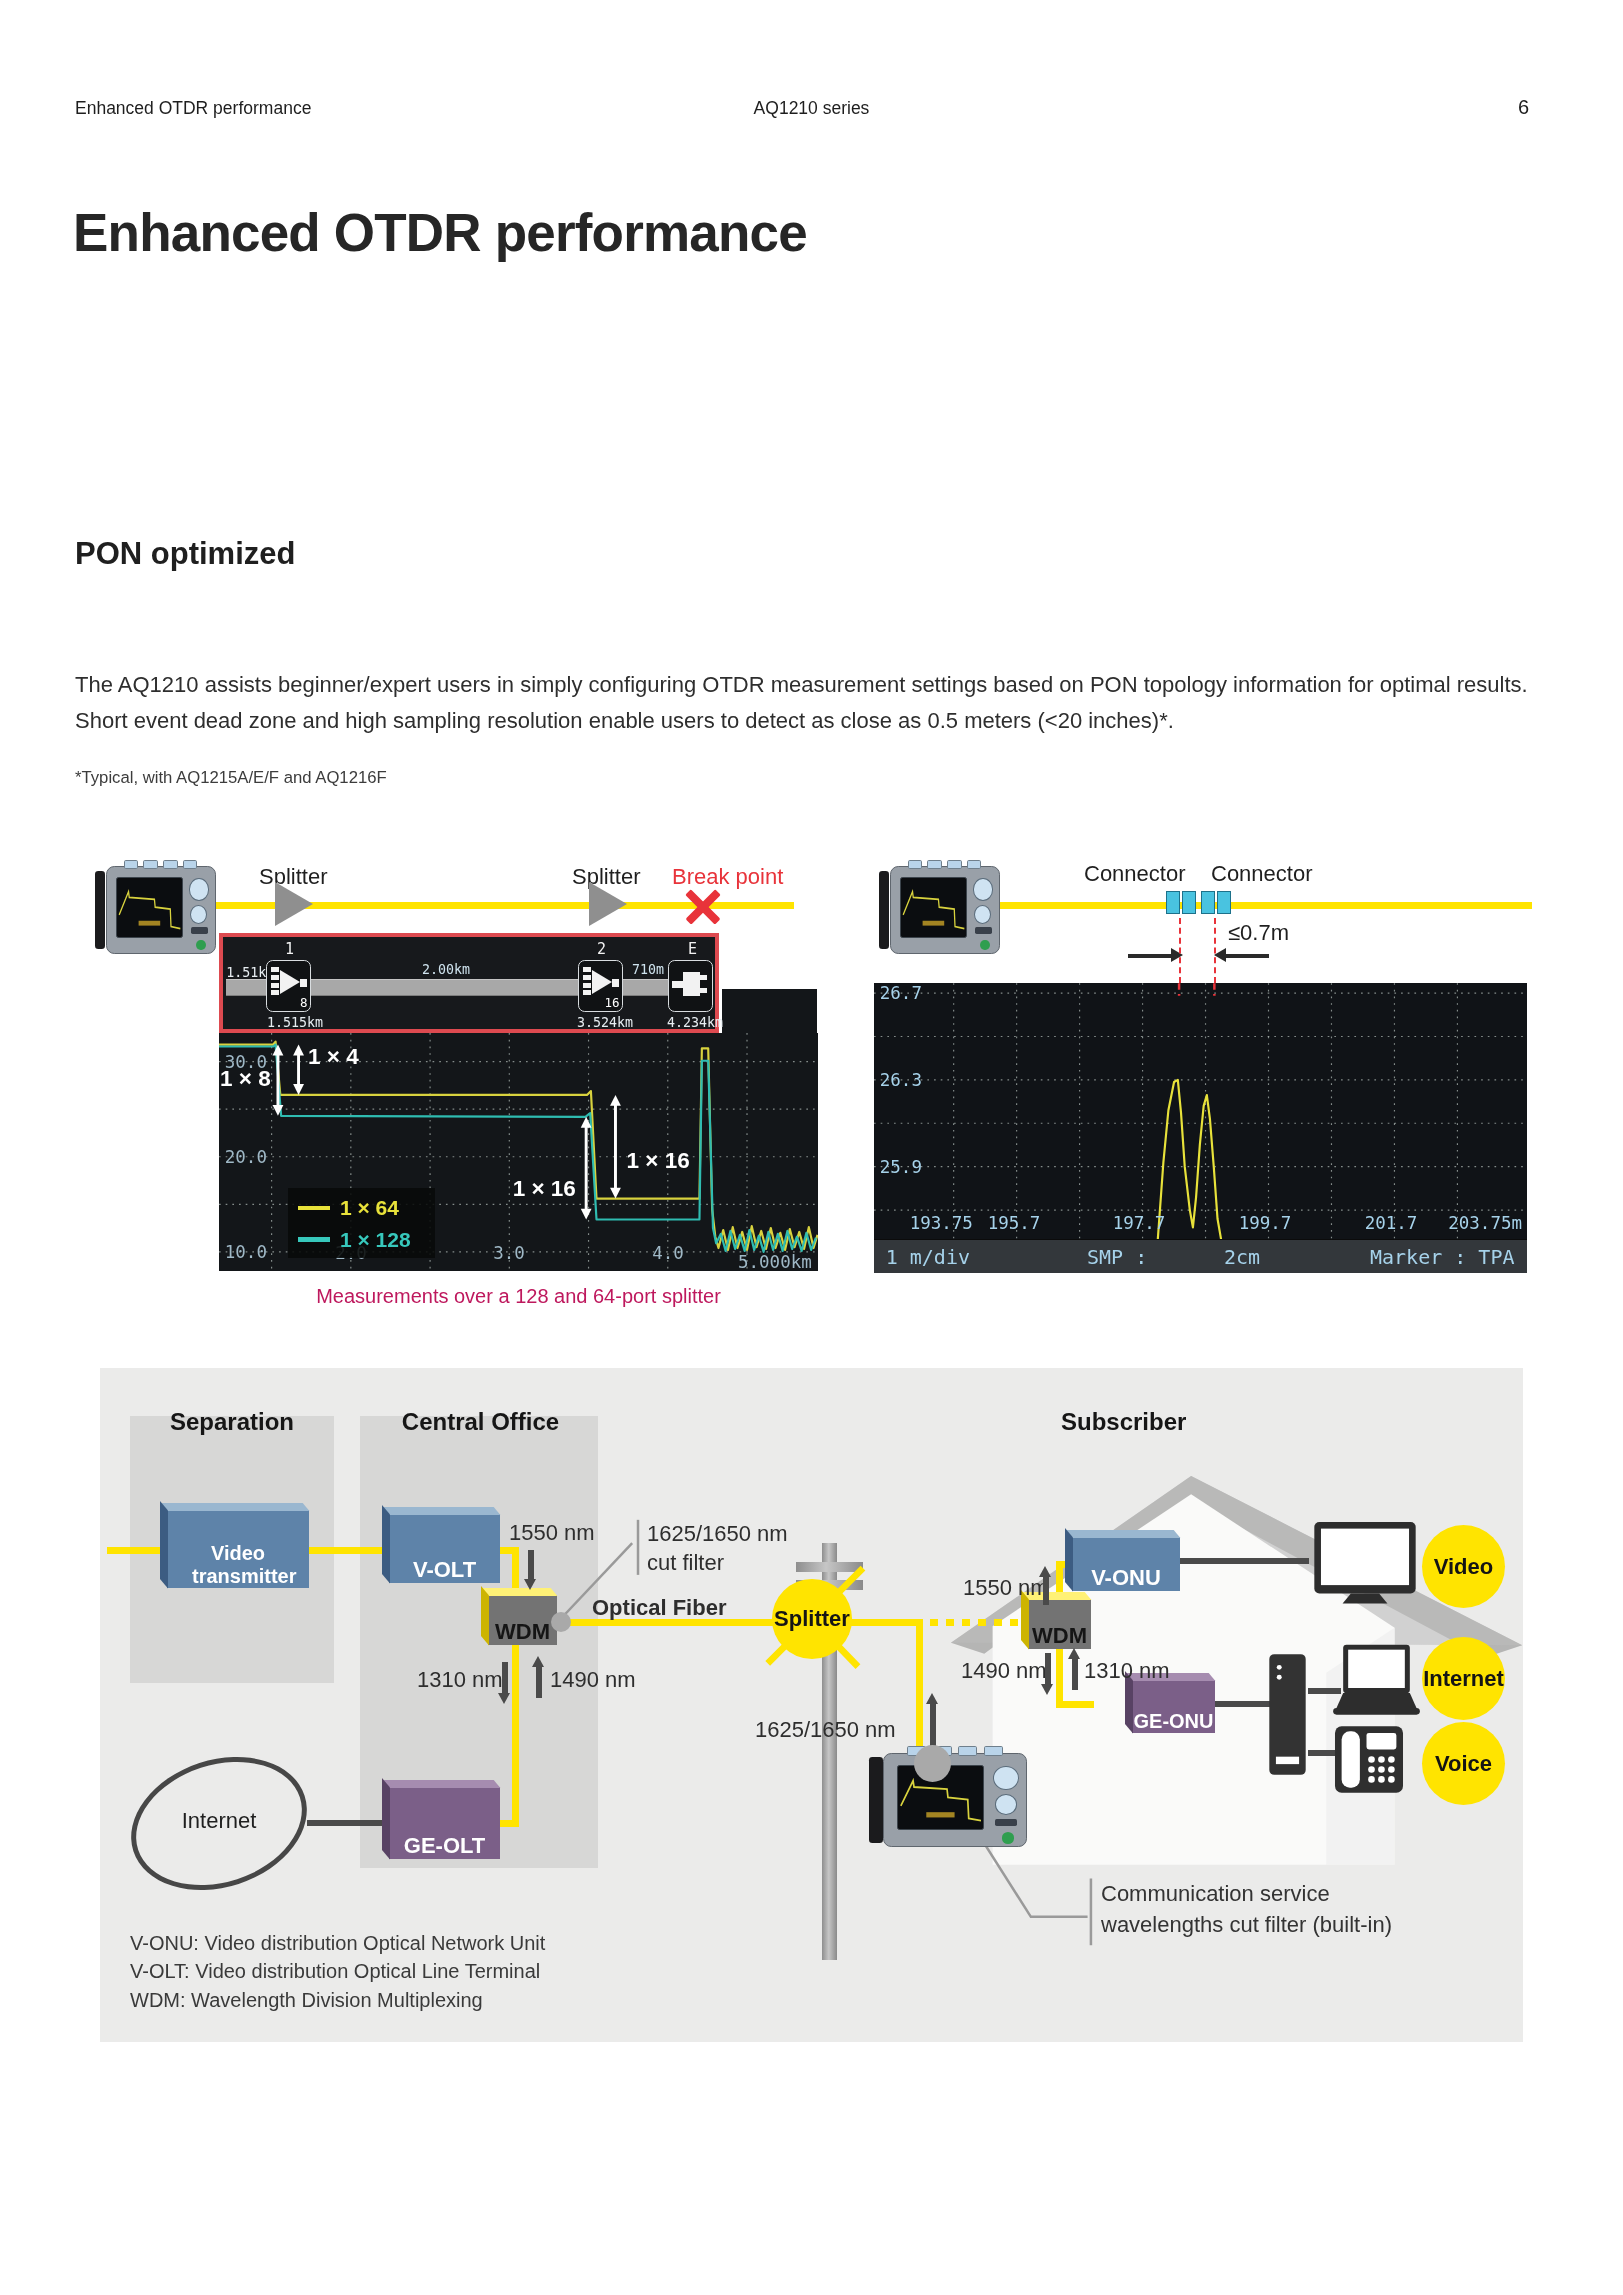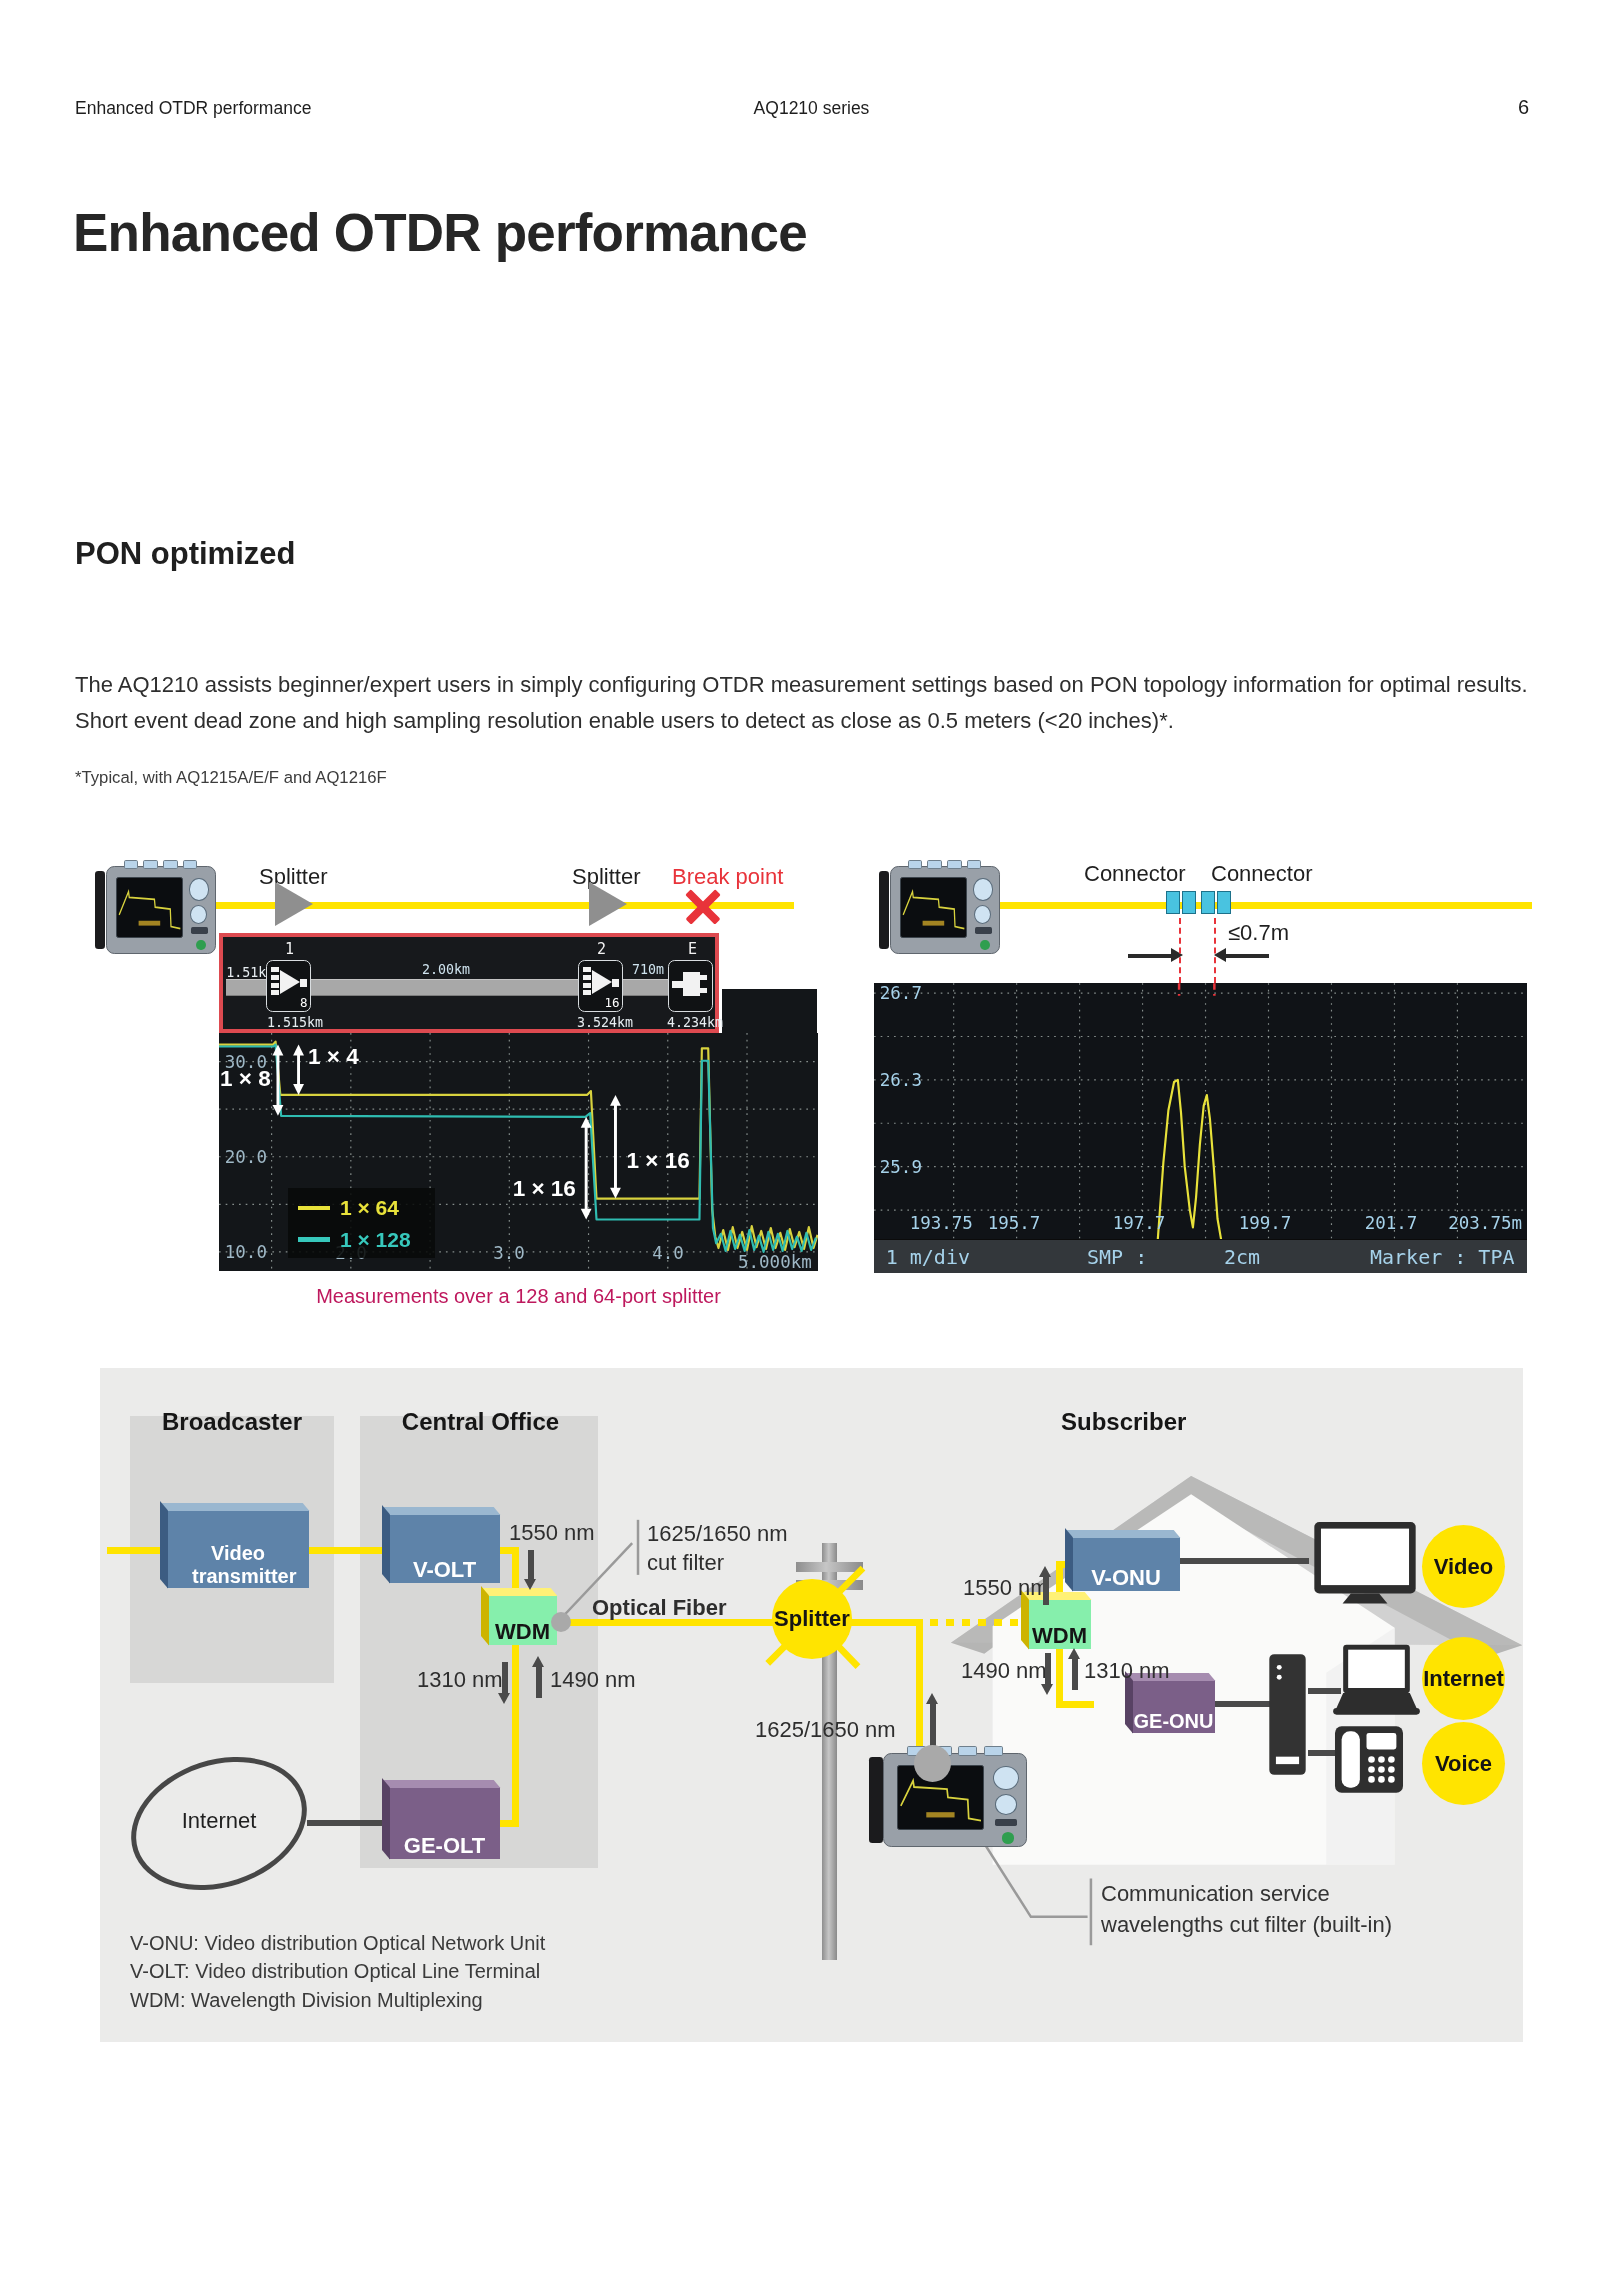--- a/index.html
+++ b/index.html
@@ -50,21 +50,21 @@
   .harrow.r::after{right:-11.7px;border-left:12.5px solid #2a2a2a}
   .harrow.l::after{left:-11.7px;border-right:12.5px solid #2a2a2a}
   
   #diagram{position:absolute;left:100px;top:1368px;width:1423px;height:674px;background:#ebebea}
   .zone{position:absolute;background:#d7d7d6}
   .zone-head{position:absolute;font-size:24px;font-weight:700;color:#161616;text-align:center}
   .b3d{position:absolute;display:flex;align-items:flex-end;justify-content:center;font-weight:700;font-size:22px;z-index:5}
   .b3d::before{content:"";position:absolute;left:0;right:0;top:-7.5px;height:7.5px;background:var(--topc);transform:skewX(40deg);transform-origin:0 100%}
   .b3d::after{content:"";position:absolute;top:0;bottom:0;left:-7.5px;width:7.5px;background:var(--sidec);transform:skewY(50deg);transform-origin:100% 0}
   .blue{background:#5e83a9;color:#fff;--topc:#9ab7d0;--sidec:#3c5c82}
-  .yel{background:#86efac;color:#151515;--topc:#fff176;--sidec:#cdb400}
+  .yel{background:#737373;color:#151515;--topc:#fff176;--sidec:#cdb400}
   .pur{background:#7b5f88;color:#fff;--topc:#a68cb0;--sidec:#584264}
   .wl{position:absolute;font-size:22px;color:#2e2e2e;white-space:nowrap;z-index:6}
   .wup,.wdn{position:absolute;width:13.3px;z-index:6}
   .wup::before,.wdn::before{content:"";position:absolute;left:3.8px;width:5.8px;background:#4a4a4a;top:0;bottom:0}
   .wup::after{content:"";position:absolute;top:-1.7px;left:0;border-left:6.7px solid transparent;border-right:6.7px solid transparent;border-bottom:11.7px solid #4a4a4a}
   .wdn::after{content:"";position:absolute;bottom:-1.7px;left:0;border-left:6.7px solid transparent;border-right:6.7px solid transparent;border-top:11.7px solid #4a4a4a}
   .wup::before{top:8.3px}.wdn::before{bottom:8.3px}
   .ycirc{position:absolute;width:83px;height:83px;border-radius:50%;background:#ffe400;display:flex;align-items:center;justify-content:center;font-size:22px;font-weight:700;color:#141414;z-index:6}
   .dkline{position:absolute;background:#4a4a4a;z-index:4}
   .pole{position:absolute;background:linear-gradient(90deg,#8e8e8e,#c6c6c6 45%,#8a8a8a);z-index:2}
@@ -288,21 +288,21 @@
       <span style="left:213px">SMP :</span>
       <span style="left:350px">2cm</span>
       <span style="left:496px">Marker : TPA</span>
     </div>
   </div>
 
   <div id="diagram">
 
     <div class="zone" style="left:30px;top:48px;width:204px;height:267px"></div>
     <div class="zone" style="left:260px;top:48px;width:238px;height:452px"></div>
-    <div class="zone-head" style="left:30px;top:40px;width:204px">Broadcaster</div>
+    <div class="zone-head" style="left:30px;top:40px;width:204px">Separation</div>
     <div class="zone-head" style="left:260px;top:40px;width:241px">Central Office</div>
     <div class="zone-head" style="left:961px;top:40px;width:167px;text-align:left">Subscriber</div>
 
     <svg class="abs" style="left:834px;top:98px" width="601px" height="402px" viewBox="0 0 720 482">
       <polygon points="20,212 308,12 705,215 660,230 308,42 60,225" fill="#b5b5b4"></polygon>
       <polygon points="20,212 308,12 705,215" fill="#bcbcbb" opacity="0.55"></polygon>
       <polygon points="70,192 308,34 552,194 552,478 70,478" fill="#fafaf9"></polygon>
       <polygon points="552,194 552,478 470,478 470,248" fill="#ededec" opacity="0.6"></polygon>
     </svg>
 

